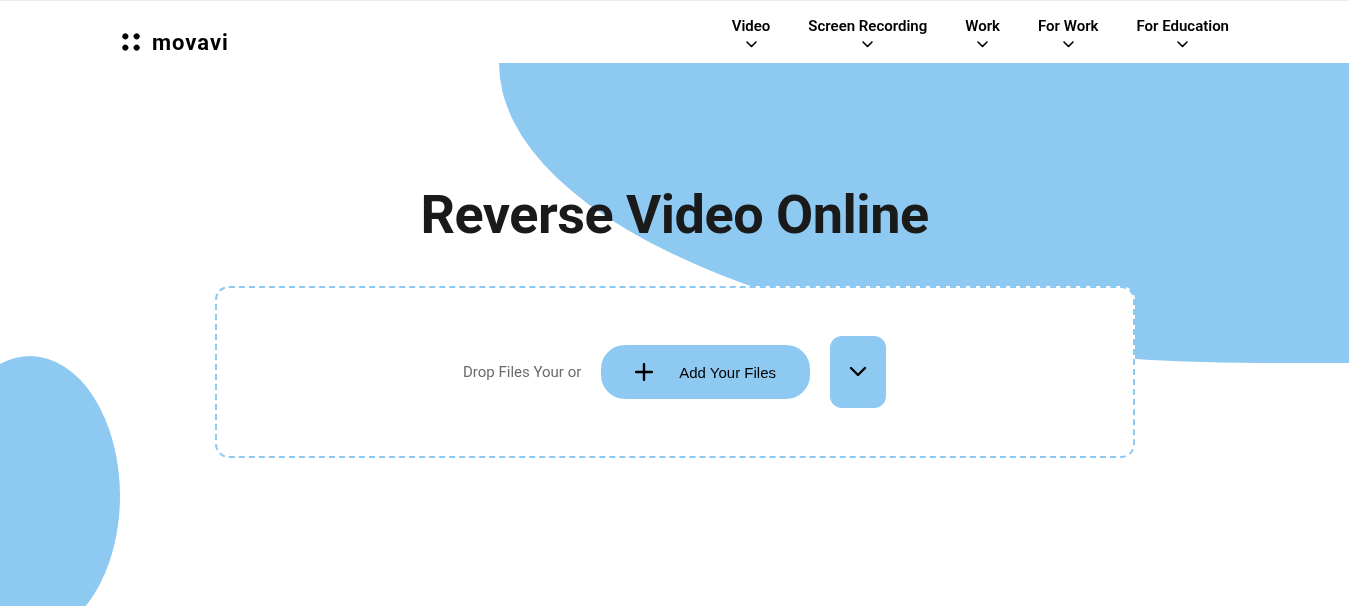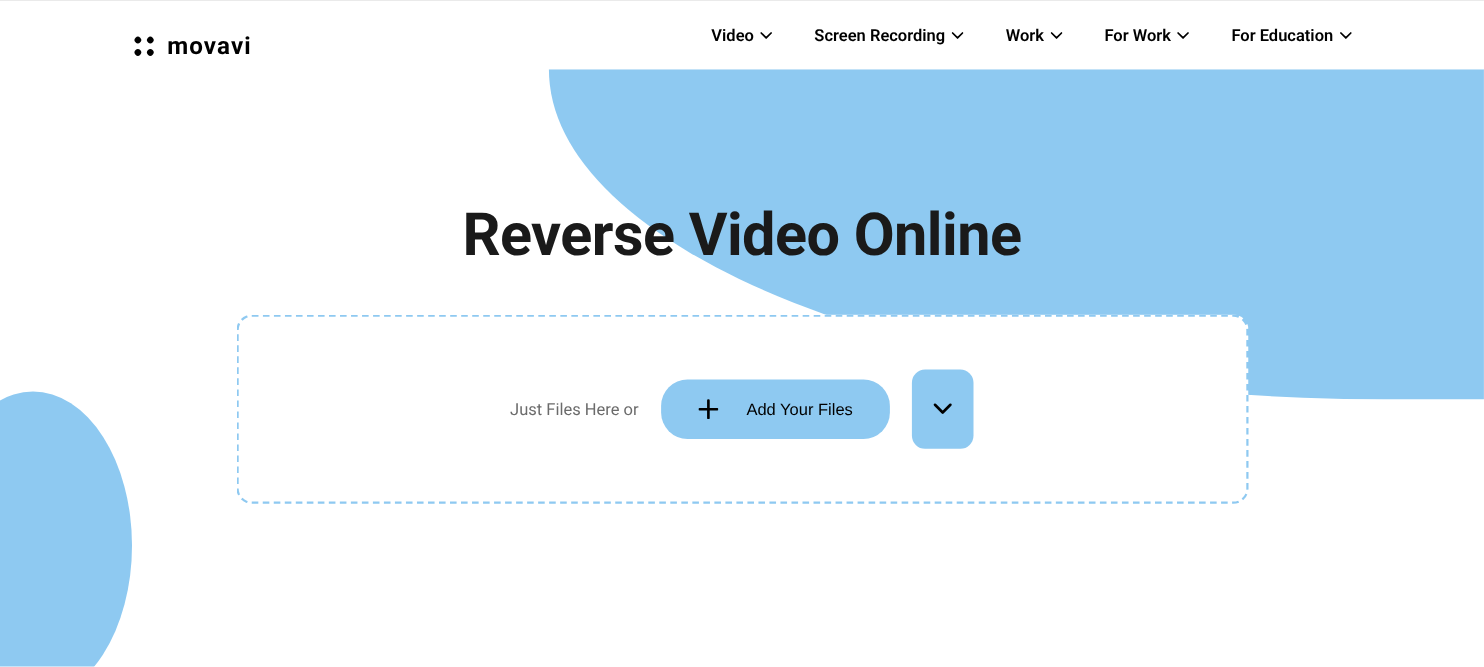--- a/index.html
+++ b/index.html
@@ -95,20 +95,21 @@
 }
 
 .nav-item {
   display: flex;
   align-items: center;
   gap: 6px;
   font-size: 15px;
   font-weight: 600;
   color: #000;
   cursor: pointer;
+  flex-direction: column;
 }
 
 .chevron {
   display: inline-block;
 }
 
 .chevron svg {
   display: block;
 }
 
@@ -243,21 +244,21 @@
           </svg>
       </span>
     </div>
   </nav>
 </header>
 
 <main class="main">
   <h1 class="title">Reverse Video Online</h1>
 
   <div class="dropzone">
-    <span class="drop-label">Just Files Here or</span>
+    <span class="drop-label">Drop Files Your or</span>
     <button class="add-files-btn">
       <span class="plus-icon">
         <svg width="18" height="18" viewBox="0 0 18 18">
             <path d="M9 1v16M1 9h16" stroke="#000" stroke-width="2.4" stroke-linecap="round"></path>
           </svg>
       </span>
       <span>Add Your Files</span>
     </button>
     <button class="dropdown-btn">
       <span>

